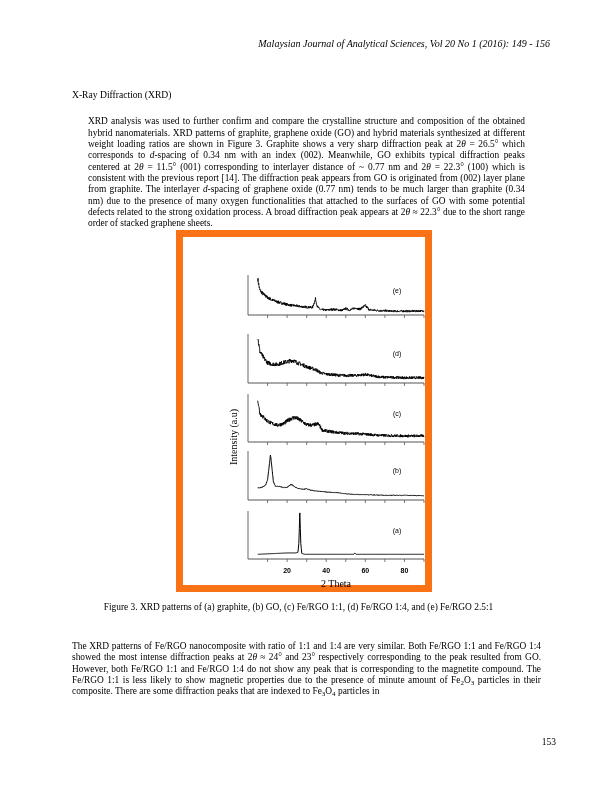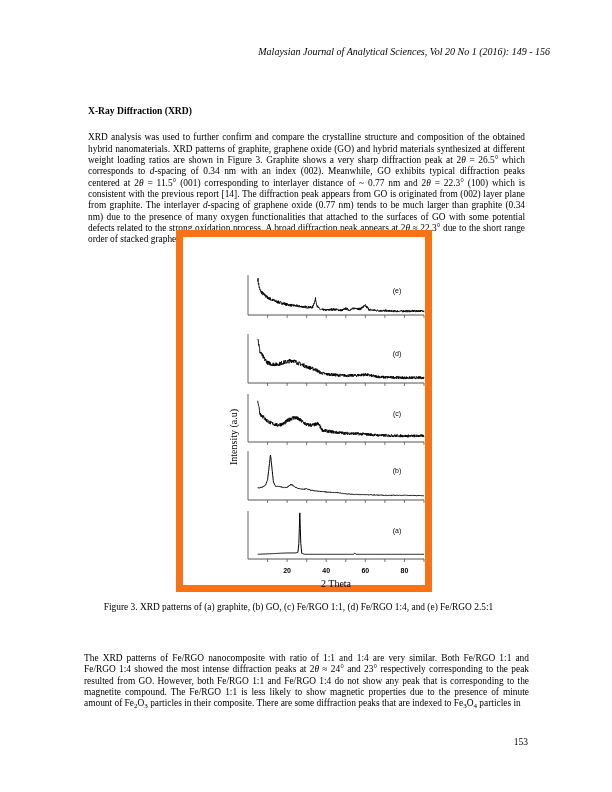--- a/index.html
+++ b/index.html
@@ -1,28 +1,28 @@
 <!DOCTYPE html>
 <html><head>
 <meta charset="utf-8">
 <style>
   html, body { margin:0; padding:0; background:#fff; }
   body { width:612px; height:792px; position:relative; overflow:hidden;
          font-family:"Liberation Serif","DejaVu Serif",serif; color:#000; }
-  .running-head { position:absolute; top:38px; right:62px; font-size:10px; font-style:italic;margin-top:8px; }
+  .running-head { position:absolute; top:38px; right:62px; font-size:10px; font-style:italic; }
   .section { position:absolute; left:72px; top:89px; width:469px; font-size:9.4px; line-height:11.35px; }
-  .section h3 { margin:16px; font-size:9.6px; font-weight:bold; }
+  .section h3 { margin:0; font-size:9.6px; font-weight:normal; }
   .section p { margin:16px; text-align:justify; }
   .figure-frame { position:absolute; left:176px; top:230px; width:256px; height:362px;
                   border:7px solid #f97316; box-sizing:border-box; background:#fff; }
   .figure-frame svg { position:absolute; left:0; top:0; }
   .caption { position:absolute; top:602px; left:64px; width:469px; text-align:center; font-size:9.4px; }
   .para2 { position:absolute; left:72px; top:641px; width:469px; font-size:9.4px; line-height:11.35px; text-align:justify; }
-  .para2 p { margin:12px; }
-  .page-num { position:absolute; top:737px; right:84px; font-size:9.5px; }
+  .para2 p { margin:0; }
+  .page-num { position:absolute; top:737px; right:56px; font-size:9.5px; }
   sub { font-size:7px; vertical-align:-2px; line-height:0; }
 </style>
 </head>
 <body>
 
 <div class="running-head">Malaysian Journal of Analytical Sciences, Vol 20 No 1 (2016): 149 - 156</div>
 
 <div class="section">
   <h3>X-Ray Diffraction (XRD)</h3>
   <p><span>XRD analysis was used to further confirm and compare the crystalline structure and composition of the obtained hybrid nanomaterials. XRD patterns of graphite, graphene oxide (GO) and hybrid materials synthesized at different weight loading ratios are shown in Figure 3. Graphite shows a very sharp diffraction peak at 2</span><i>θ</i><span> = 26.5° which corresponds to </span><i>d</i><span>-spacing of 0.34 nm with an index (002). Meanwhile, GO exhibits typical diffraction peaks centered at 2</span><i>θ</i><span> = 11.5° (001) corresponding to interlayer distance of ~ 0.77 nm and 2</span><i>θ</i><span> = 22.3° (100) which is consistent with the previous report [14]. The diffraction peak appears from GO is originated from (002) layer plane from graphite. The interlayer </span><i>d</i><span>-spacing of graphene oxide (0.77 nm) tends to be much larger than graphite (0.34 nm) due to the presence of many oxygen functionalities that attached to the surfaces of GO with some potential defects related to the strong oxidation process. A broad diffraction peak appears at 2</span><i>θ</i><span> ≈ 22.3° due to the short range order of stacked graphene sheets.</span></p>

